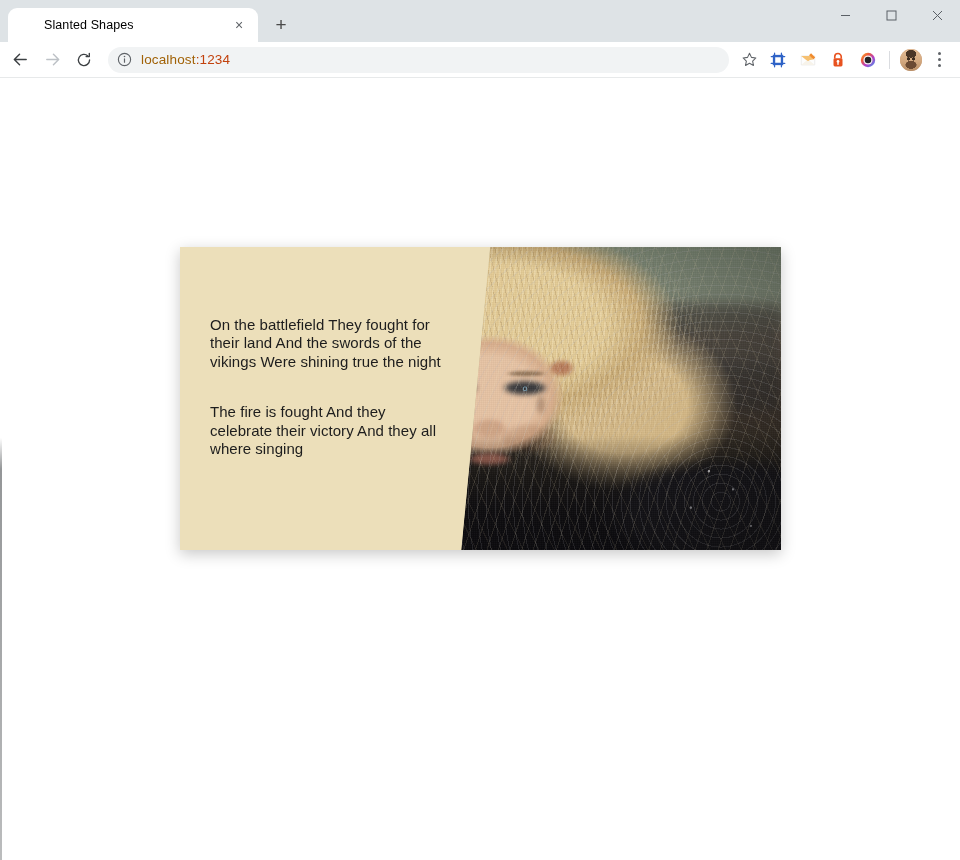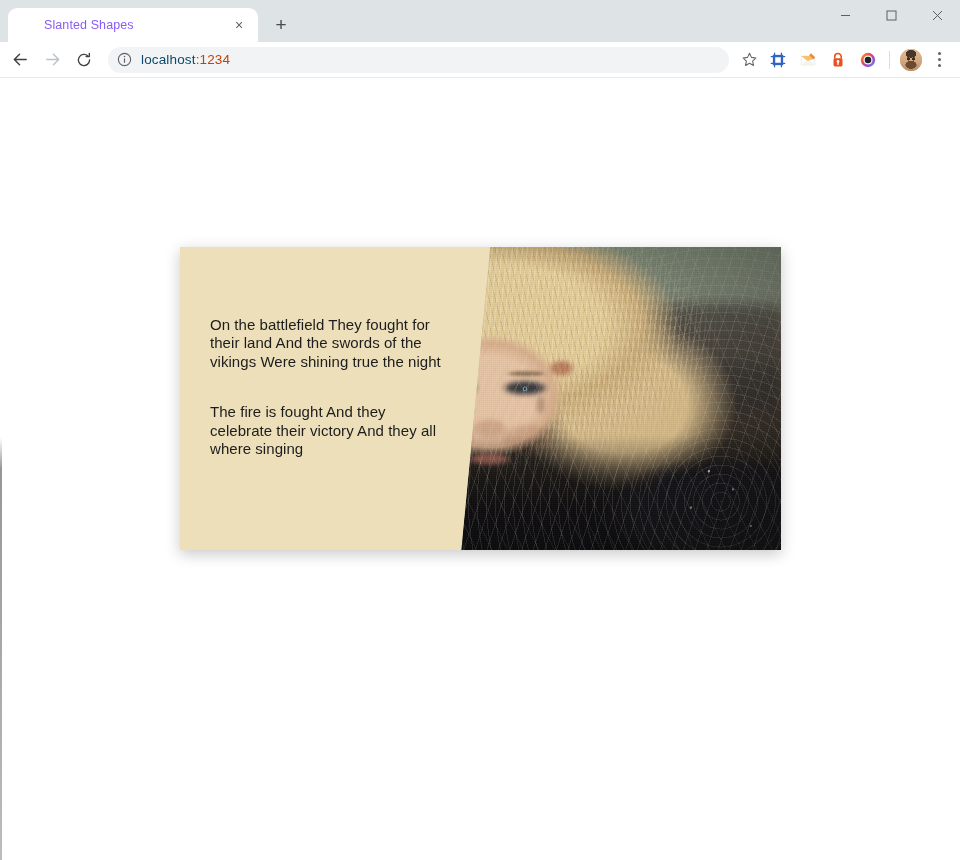--- a/index.html
+++ b/index.html
@@ -36,21 +36,21 @@
     height: 34px;
     width: 250px;
     background: #ffffff;
     border-radius: 9px 9px 0 0;
     display: flex; align-items: center;
     padding: 0 8px 0 36px;
     margin-bottom: 0;
   }
   .tab-title {
     font-size: 12.5px;
-    color: #8b5cf6;
+    color: #000000;
     white-space: nowrap; overflow: hidden; text-overflow: ellipsis;
     flex: 1 1 auto;
     letter-spacing: .1px;
   }
   .tab-close {
     width: 22px; height: 22px;
     display: flex; align-items: center; justify-content: center;
     color: #5f6368; font-size: 14px;
     border-radius: 50%;
     flex: 0 0 auto;
@@ -104,21 +104,21 @@
     width: 17px; height: 17px; flex: 0 0 auto;
     margin-right: 8px;
     color: #5f6368;
   }
   .url {
     font-size: 13.5px; color: #202124;
     white-space: nowrap; overflow: hidden; text-overflow: ellipsis;
     flex: 1 1 auto;
     letter-spacing: .15px;
   }
-  .url .host { color: #0c4a6e; }
+  .url .host { color: #a16207; }
   .url .port { color: #c2410c; }
   .star {
     width: 28px; height: 28px; flex: 0 0 auto;
     display: flex; align-items: center; justify-content: center;
     color: #5f6368;
   }
   .ext {
     width: 28px; height: 28px; flex: 0 0 auto;
     display: flex; align-items: center; justify-content: center;
     margin: 0 1px;

